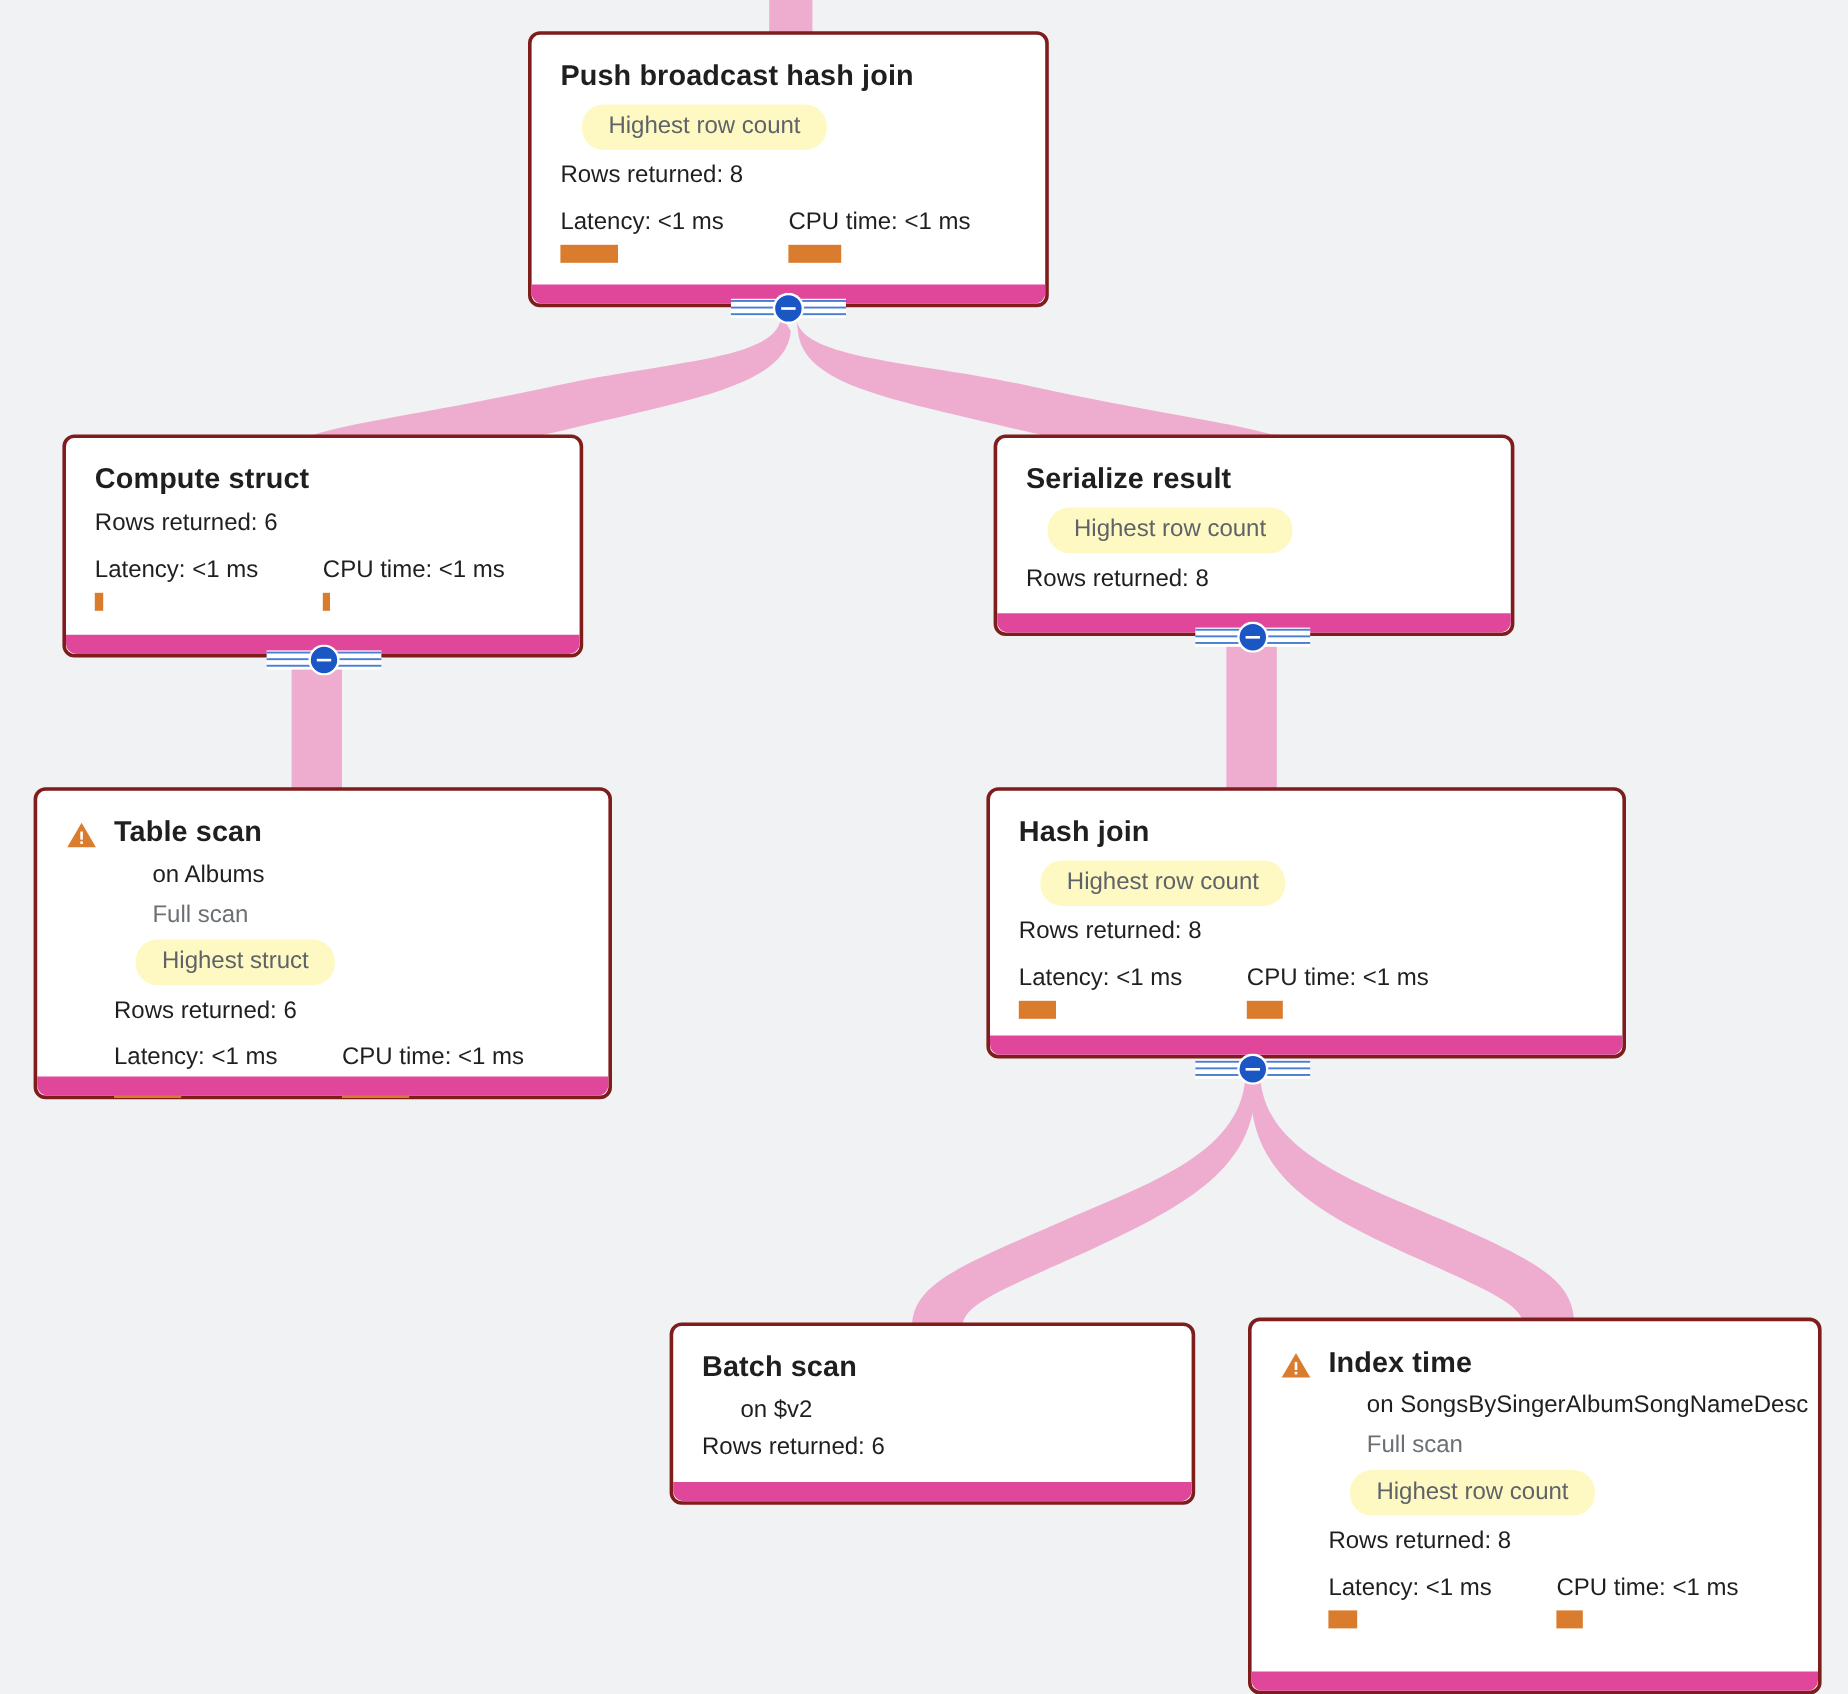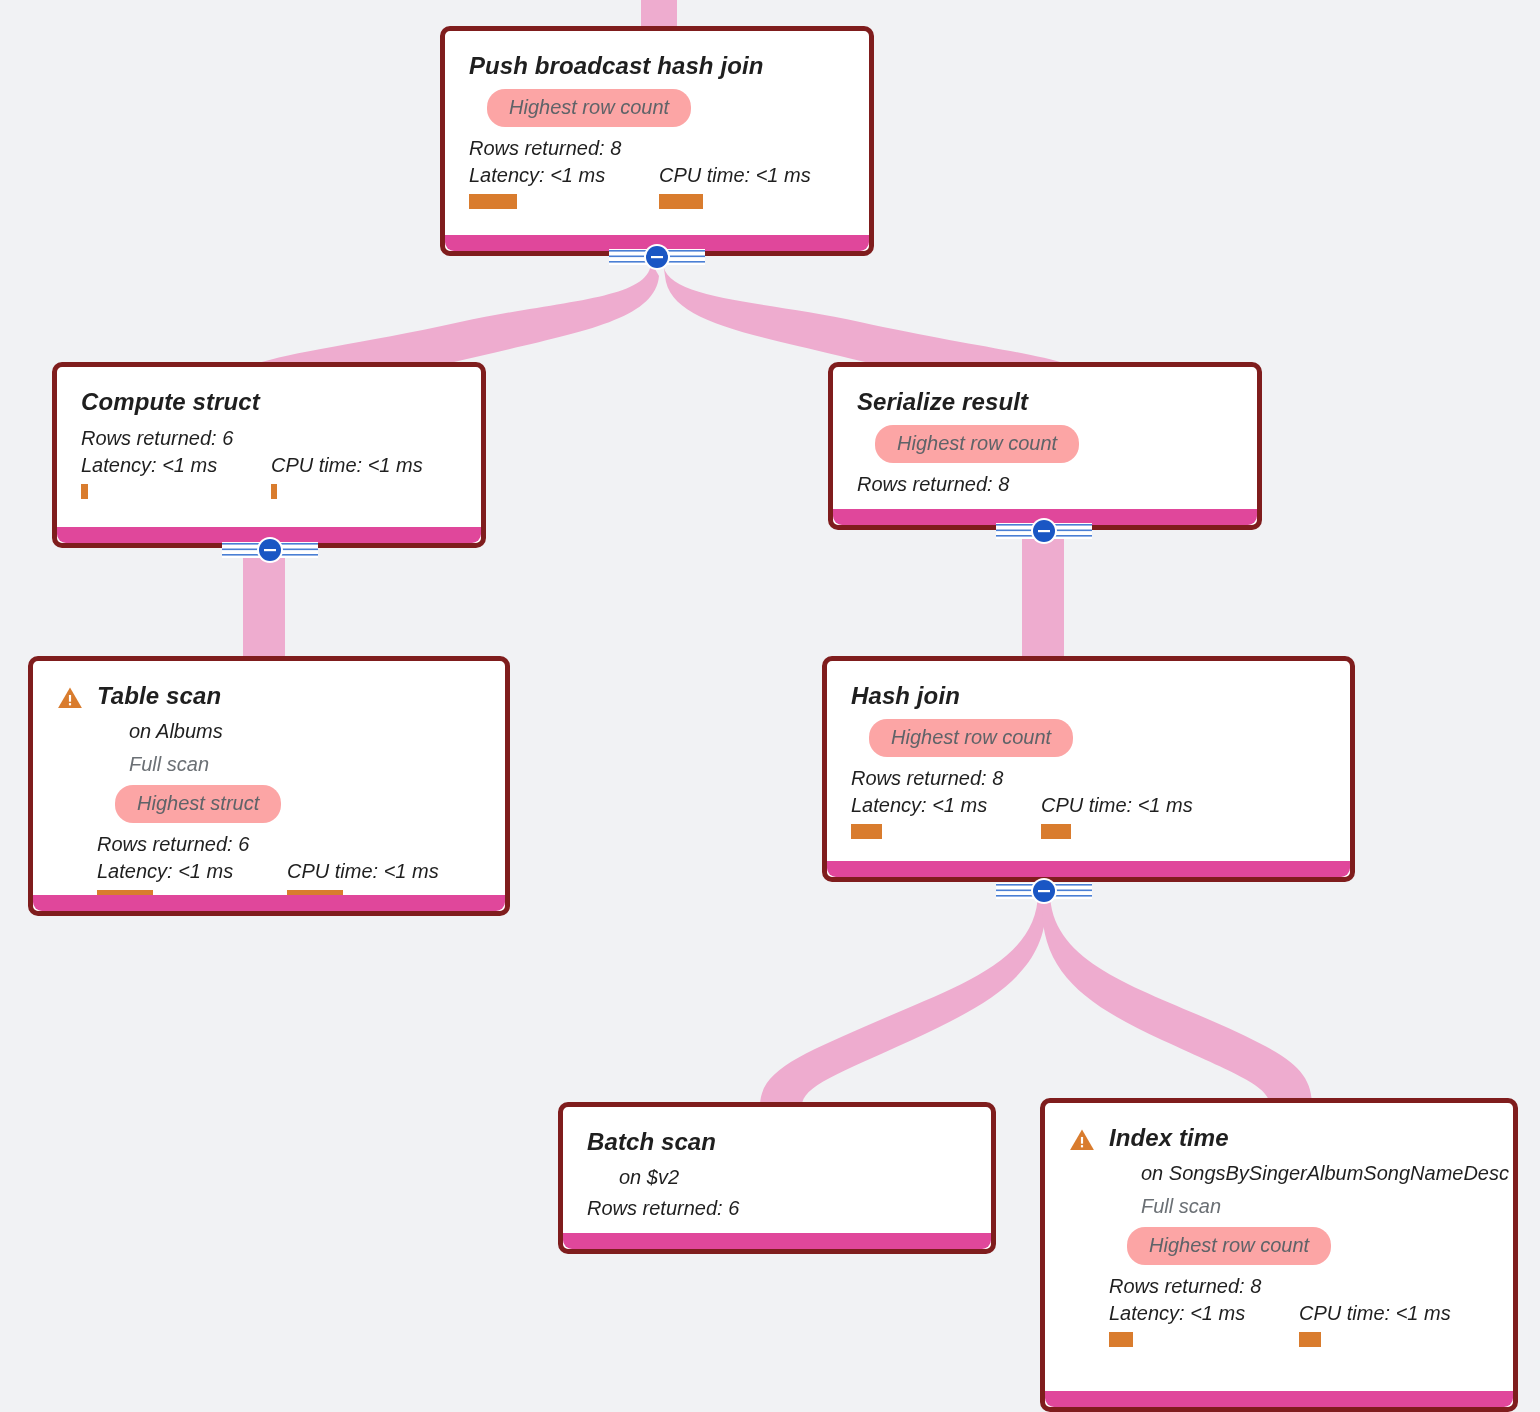--- a/index.html
+++ b/index.html
@@ -19,25 +19,24 @@
     position: absolute;
     left: 0; top: 0;
     width: 1540px;
     height: 1412px;
     pointer-events: none;
   }
   .node {
     position: absolute;
     box-sizing: border-box;
     background: #ffffff;
-    border: 5px solid #7f1d1d;
+    border: 3px solid #7f1d1d;
     border-radius: 10px;
     padding: 0;
     overflow: visible;
-    font-style: italic;
   }
   .node-body {
     padding: 20px 24px 16px 24px;
   }
   .node-head {
     display: flex;
     align-items: flex-start;
     gap: 14px;
   }
   .warn-icon {
@@ -69,37 +68,37 @@
     margin-left: 32px;
   }
   .sub-line.muted {
     color: #6b7075;
   }
   .chip-row {
     margin-top: 8px;
   }
   .chip {
     display: inline-block;
-    background: #fca5a5;
+    background: #fef9c3;
     color: #5f6368;
     font-size: 20px;
     border-radius: 18px;
     padding: 7px 22px 8px 22px;
     line-height: 1.15;
     margin-left: 18px;
   }
   .rows-line {
     font-size: 20px;
     color: #1f1f1f;
     margin-top: 10px;
     white-space: nowrap;
   }
   .metrics {
     display: flex;
-    margin-top: 4px;
+    margin-top: 16px;
   }
   .metric {
     display: block;
   }
   .metric-label {
     font-size: 20px;
     color: #1f1f1f;
     white-space: nowrap;
   }
   .metric-bar {

